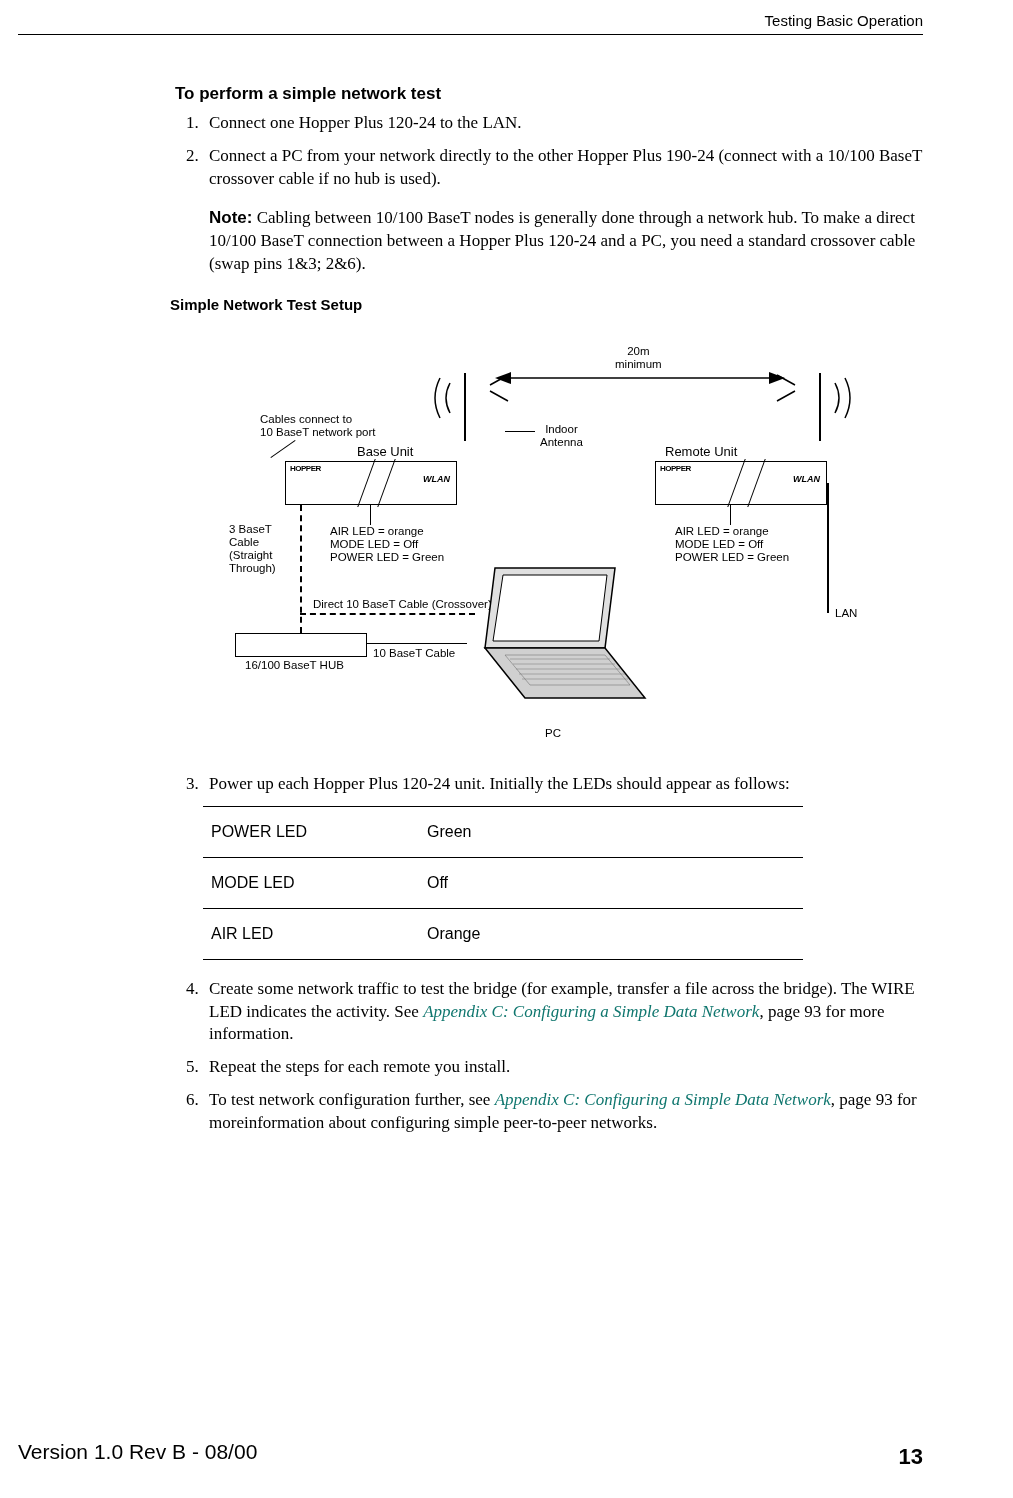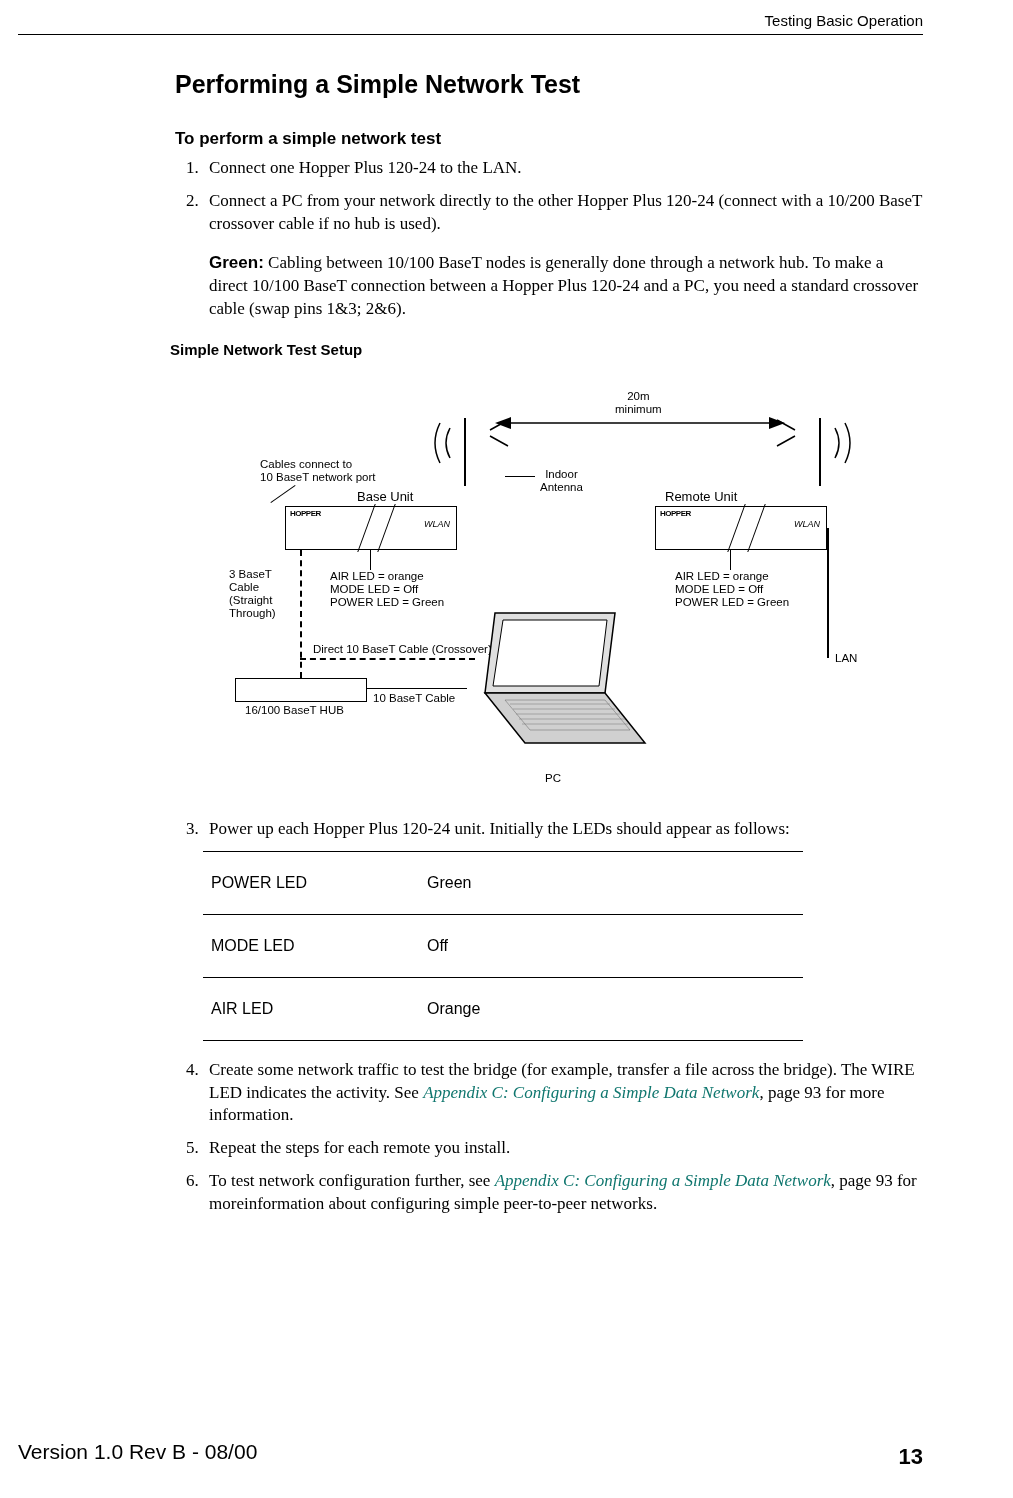--- a/index.html
+++ b/index.html
@@ -112,21 +112,21 @@
     top: 2px;
     font-size: 8px;
     font-weight: bold;
     letter-spacing: -0.5px;
   }
   .unit .wlan {
     position: absolute;
     right: 6px;
     top: 12px;
     font-size: 9px;
-    font-weight: normal;
+    font-weight: bold;
     font-style: italic;
     text-align: center;
   }
   .antenna {
     position: absolute;
     top: 40px;
     width: 80px;
     height: 60px;
   }
   .antenna svg { overflow: visible; }
@@ -165,21 +165,21 @@
     background: #000;
   }
   table.leds {
     border-collapse: collapse;
     width: 600px;
     margin: 4px 0 18px 28px;
     font-family: Arial, Helvetica, sans-serif;
     font-size: 16px;
   }
   table.leds tr { border-top: 1px solid #000; border-bottom: 1px solid #000; }
-  table.leds td { padding: 22px 8px; }
+  table.leds td { padding: 16px 8px; }
   table.leds td:first-child { width: 200px; }
   a.xref {
     color: #0f766e;
     font-style: italic;
     text-decoration: none;
   }
   .footer-left {
     position: absolute;
     bottom: 34px;
     left: 18px;
@@ -196,30 +196,29 @@
   }
 </style>
 </head>
 <body>
 
 <div class="header-right">Testing Basic Operation</div>
 <div class="rule-top"></div>
 
 <div class="content">
 
-  <h1>Performing a Simple Network Test</h1>
 
   <h2 class="proc">To perform a simple network test</h2>
 
   <ol class="steps">
     <li>Connect one Hopper Plus 120-24 to the LAN.</li>
     <li>
-      <span>Connect a PC from your network directly to the other Hopper Plus 120-24 (connect with a 10/200 BaseT crossover cable if no hub is used).</span>
+      <span>Connect a PC from your network directly to the other Hopper Plus 190-24 (connect with a 10/100 BaseT crossover cable if no hub is used).</span>
       <div class="note-block">
-        <span class="note-lead">Green:</span><span> Cabling between 10/100 BaseT nodes is generally done through a network hub. To make a direct 10/100 BaseT connection between a Hopper Plus 120-24 and a PC, you need a standard crossover cable (swap pins 1&amp;3; 2&amp;6).</span>
+        <span class="note-lead">Note:</span><span> Cabling between 10/100 BaseT nodes is generally done through a network hub. To make a direct 10/100 BaseT connection between a Hopper Plus 120-24 and a PC, you need a standard crossover cable (swap pins 1&amp;3; 2&amp;6).</span>
       </div>
     </li>
   </ol>
 
   <h3 class="caption">Simple Network Test Setup</h3>
 
   <div class="figure">
 
     <div class="arrow-dist">
       <svg width="290" height="20">

